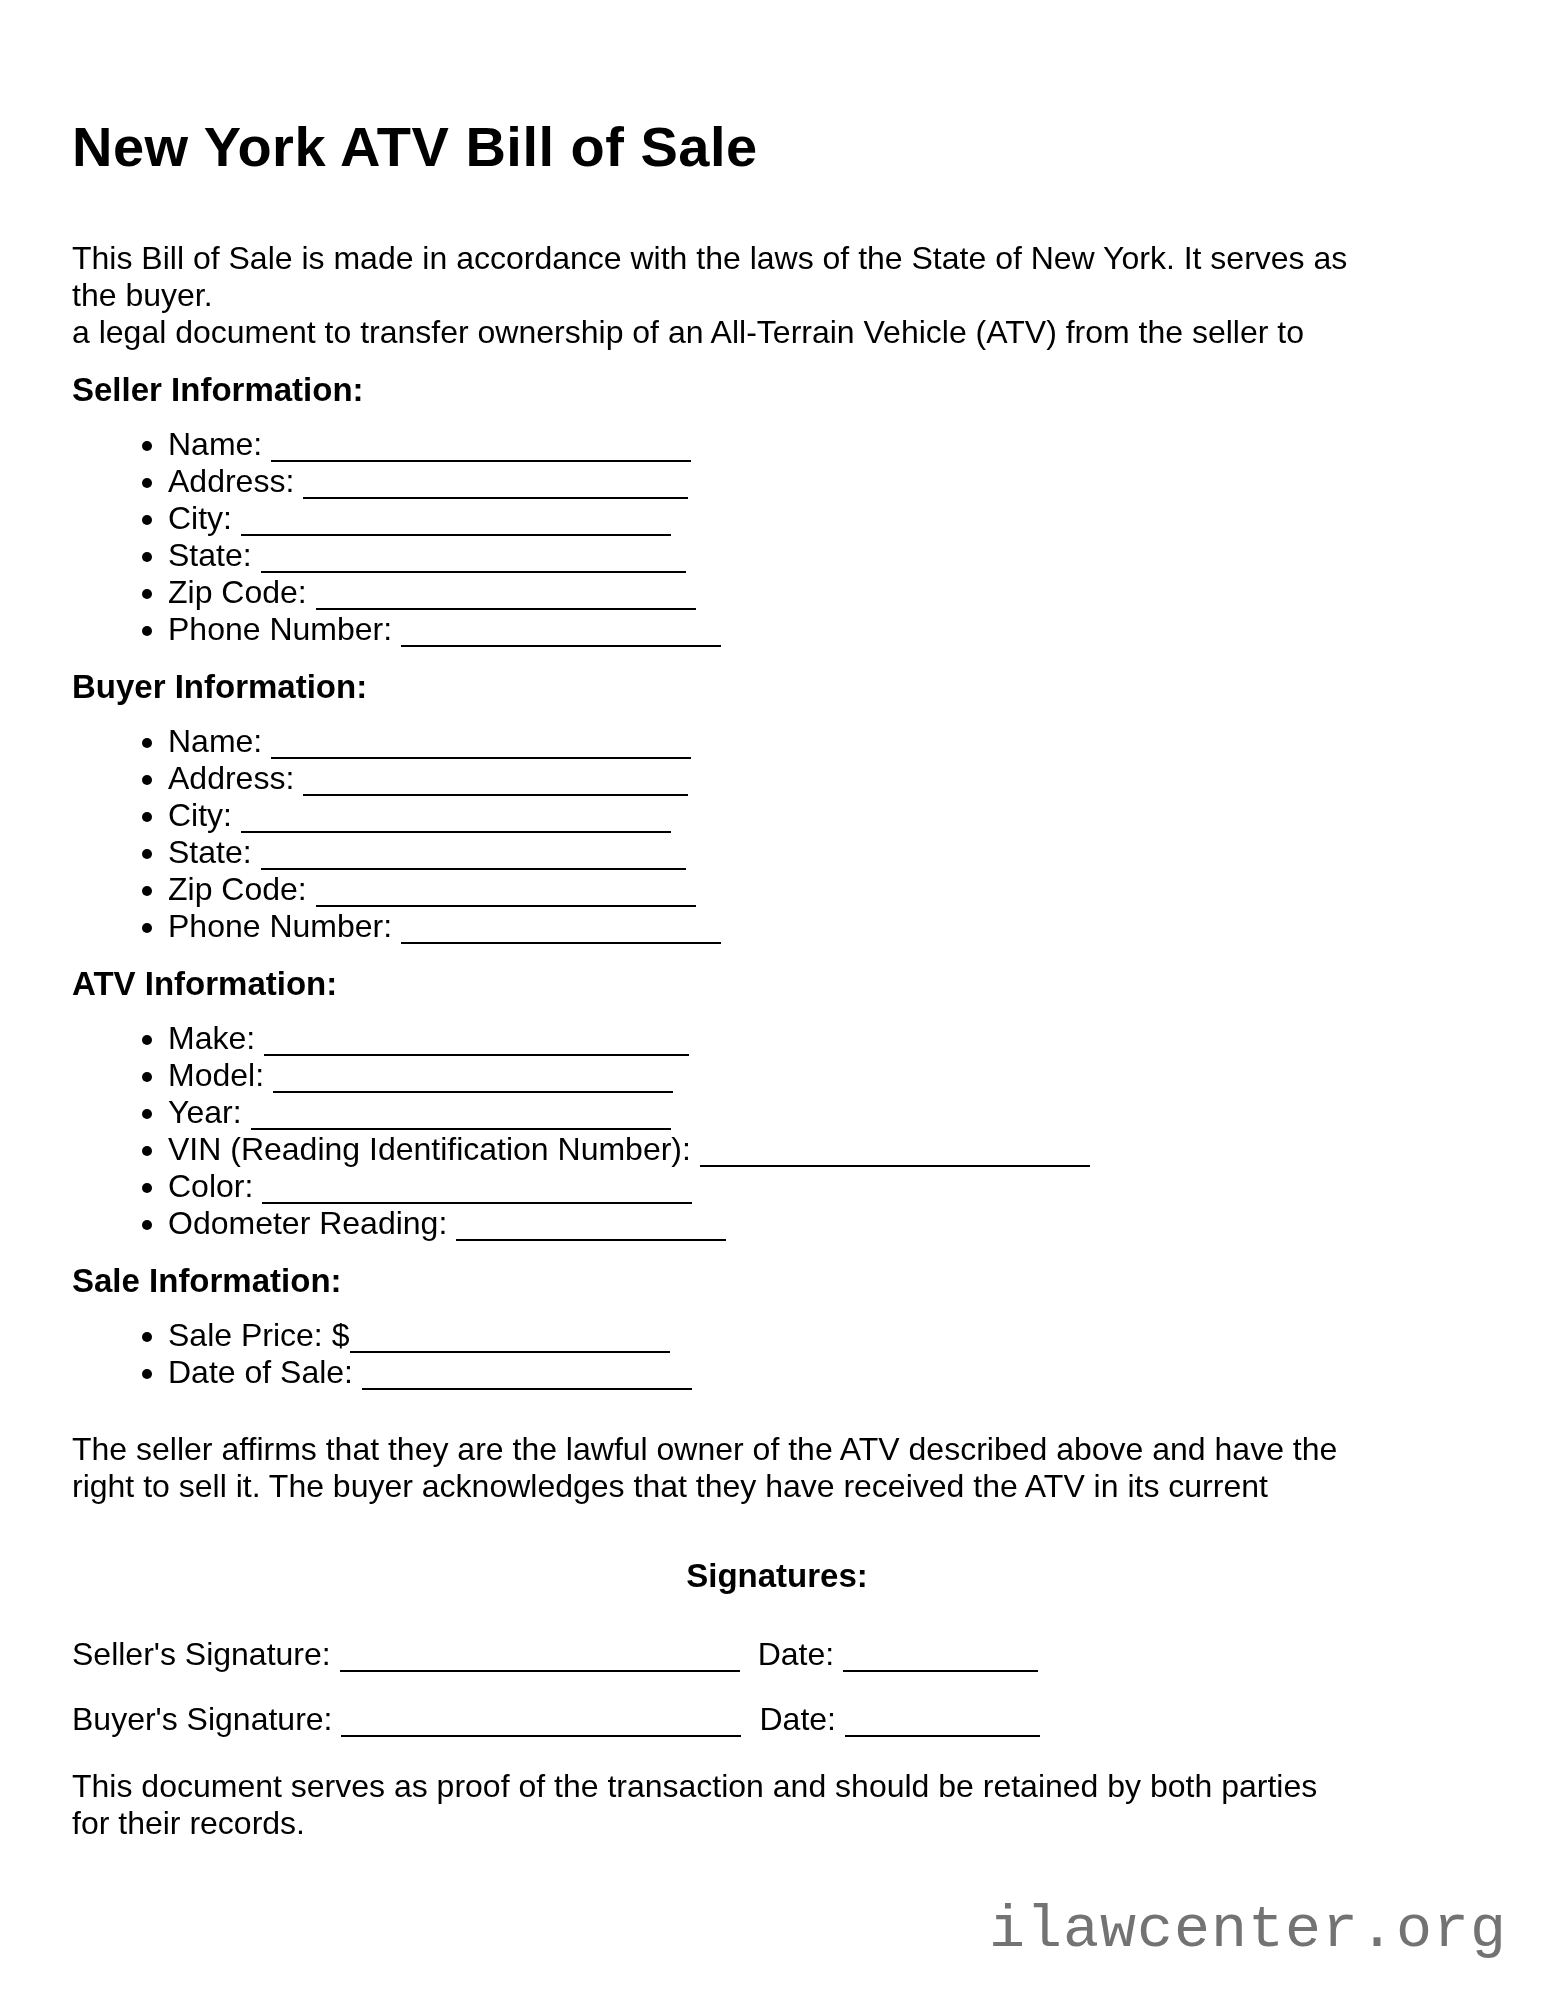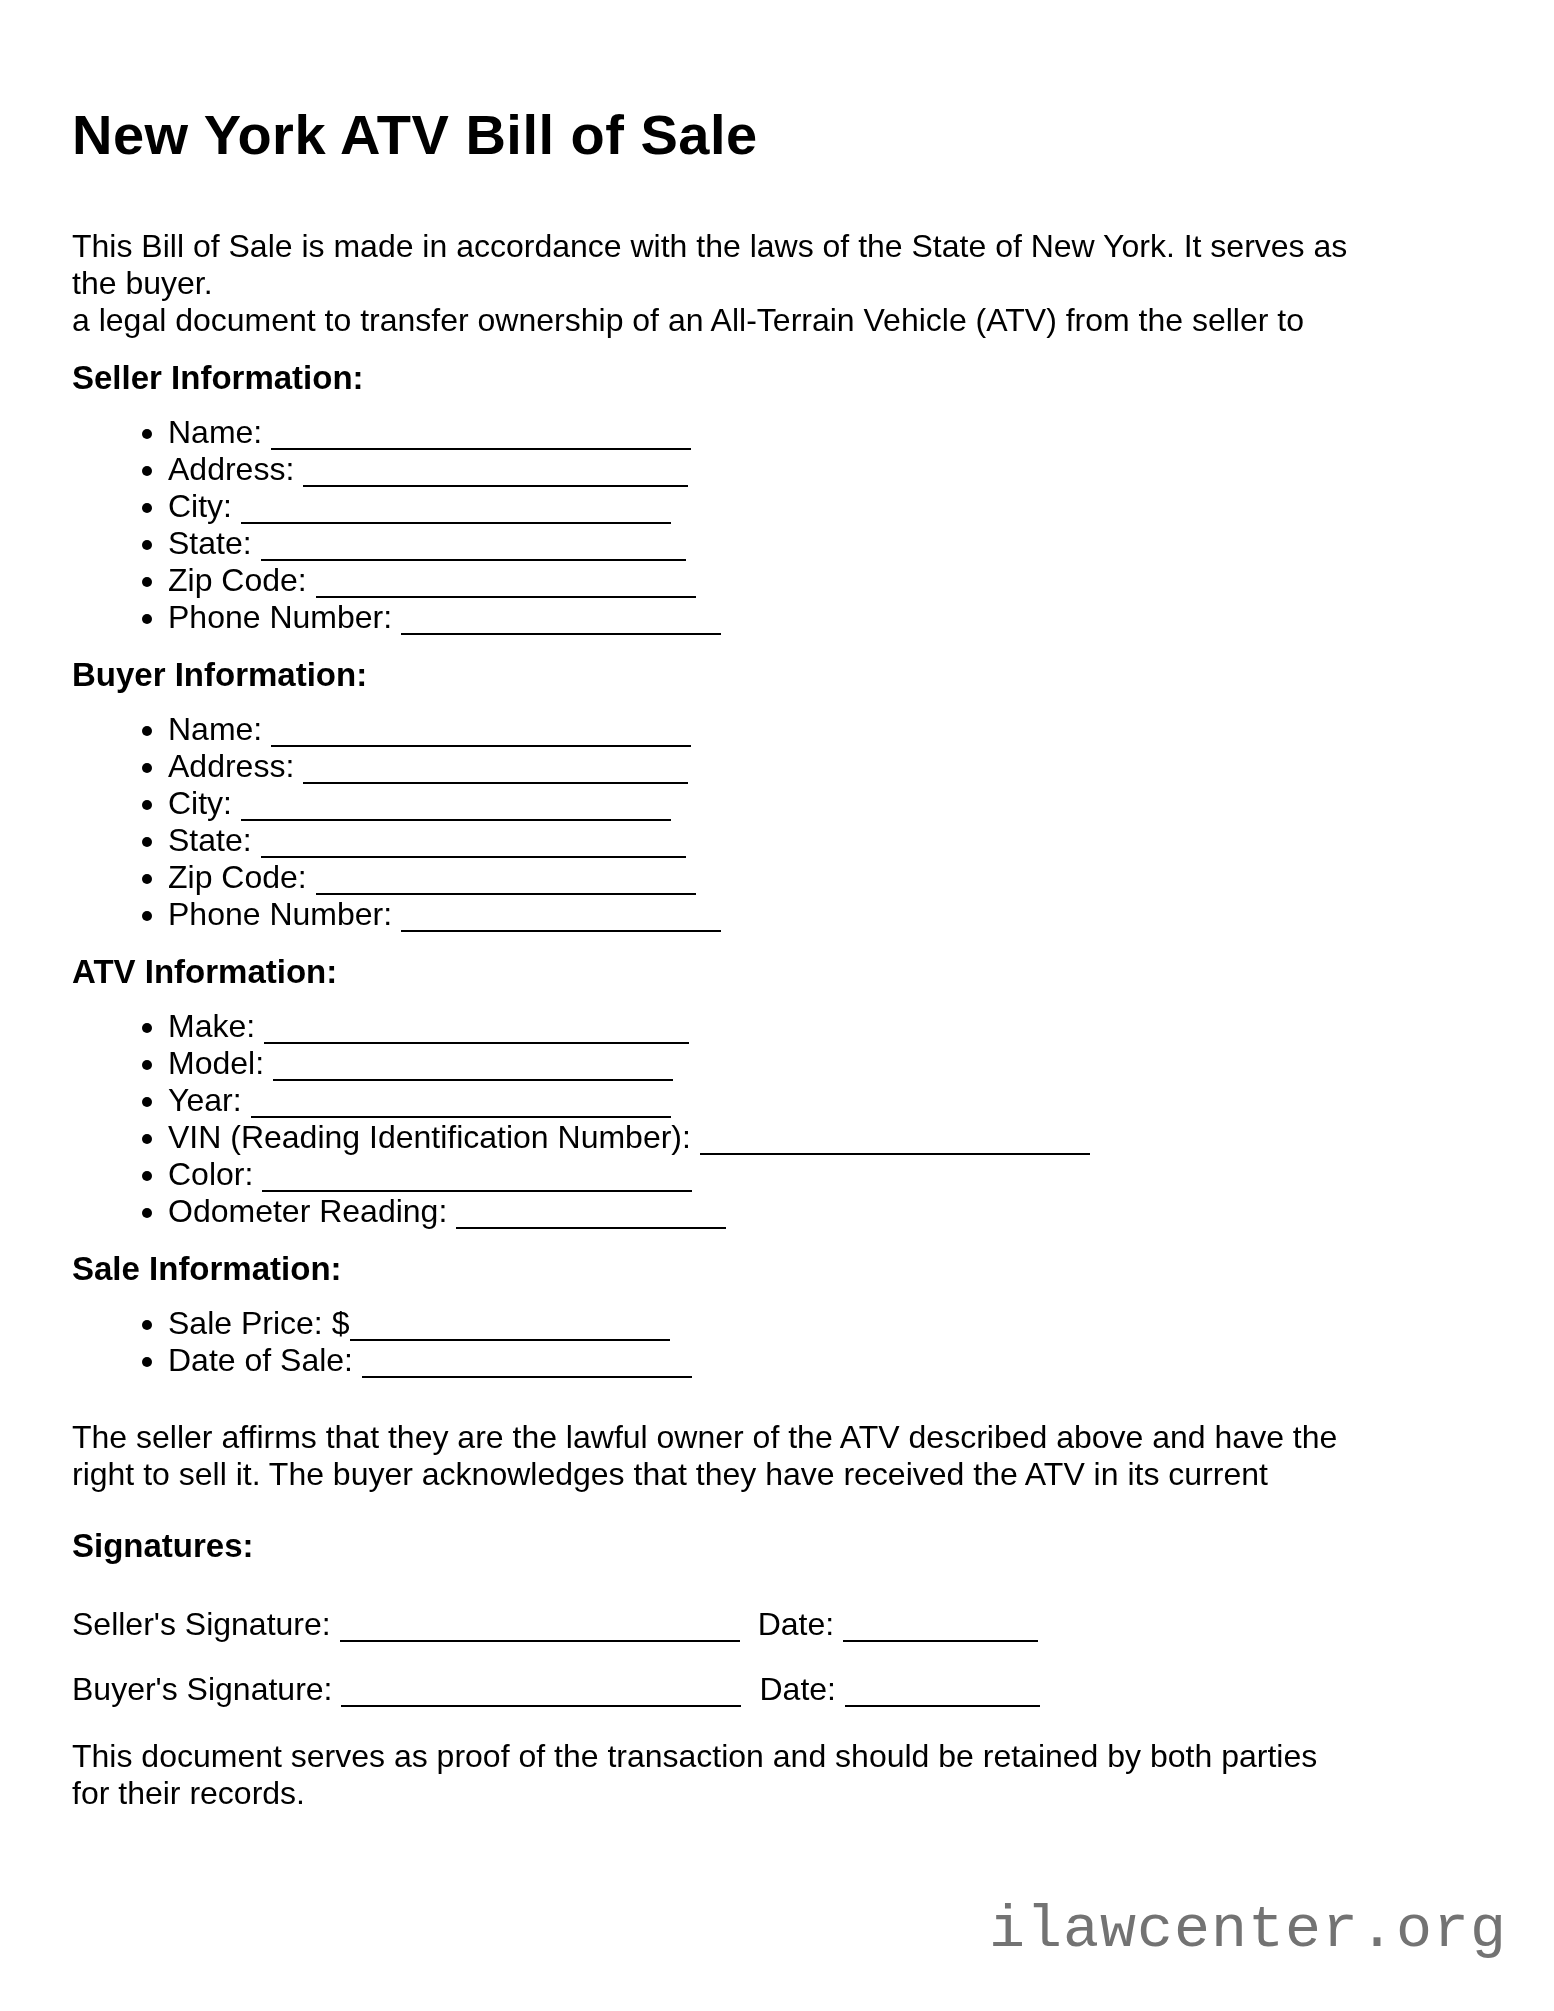--- a/index.html
+++ b/index.html
@@ -2,21 +2,21 @@
 <html><head>
 <meta charset="utf-8">
 <style>
   html,body{margin:0;padding:0;}
   body{
     width:1554px;height:2011px;
     background:#ffffff;color:#000000;
     font-family:"Liberation Sans",sans-serif;
     position:relative;overflow:hidden;
   }
-  .page{padding:4px 72px;}
+  .page{padding:16px 72px;}
   h1{
     font-size:56px;font-weight:700;line-height:66px;
     margin:0;padding-top:98px;letter-spacing:0.5px;
   }
   .para{font-size:32px;line-height:37px;margin:0;}
   .para .line{display:block;}
   .intro{margin-top:60px;}
   h2{font-size:33px;font-weight:700;line-height:37px;margin:20px 0 0;}
   ul.fields{
     list-style:disc;
@@ -26,21 +26,21 @@
   ul.fields li{font-size:32px;line-height:37px;height:37px;}
   .blank{
     display:inline-block;
     border-bottom:2px solid #000;
     height:28px;
     vertical-align:-7px;
     margin-left:9px;
   }
   .blank.tight{margin-left:1px;}
   .affirm{margin-top:40px;}
-  h2.sig-head{margin-top:34px;}
+  h2.sig-head{margin-top:52px;text-align:center;}
   .sigrow{font-size:32px;line-height:37px;margin-top:42px;}
   .sigrow + .sigrow{margin-top:28px;}
   .sigrow .datelbl{margin-left:18px;}
   .closing{margin-top:30px;}
   .footer{
     position:absolute;right:47px;top:1896px;
     font-family:"Liberation Mono","DejaVu Sans Mono",monospace;
     font-size:60px;color:#737373;letter-spacing:1px;
     white-space:nowrap;
   }

